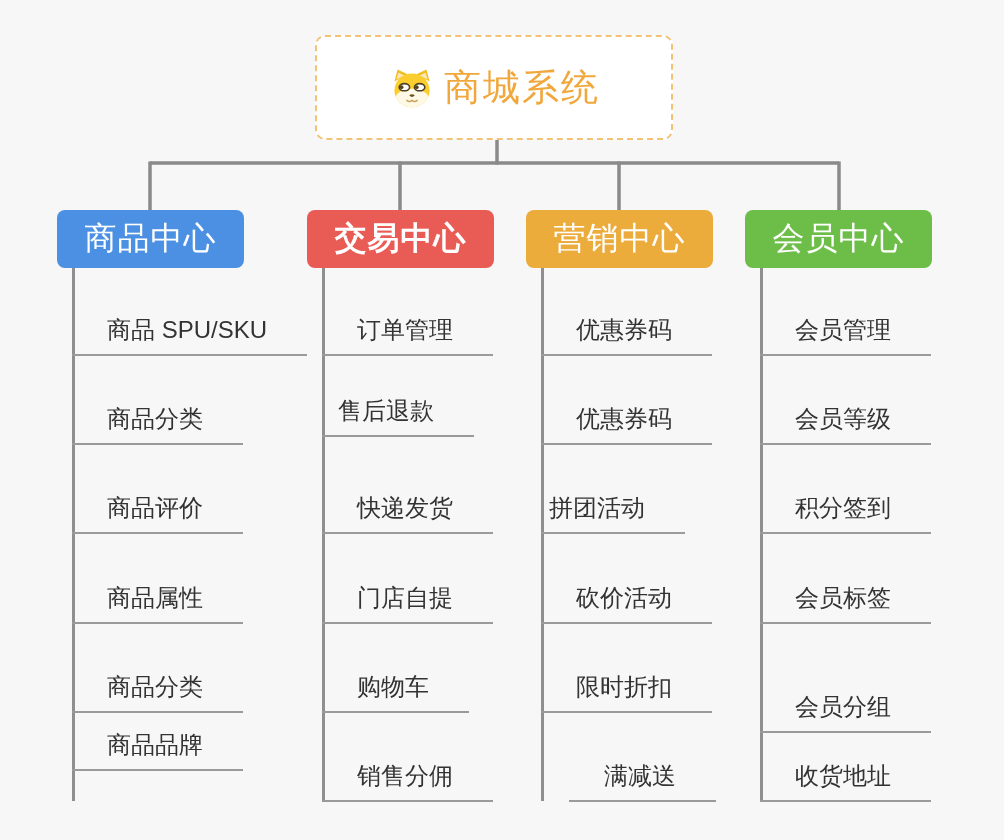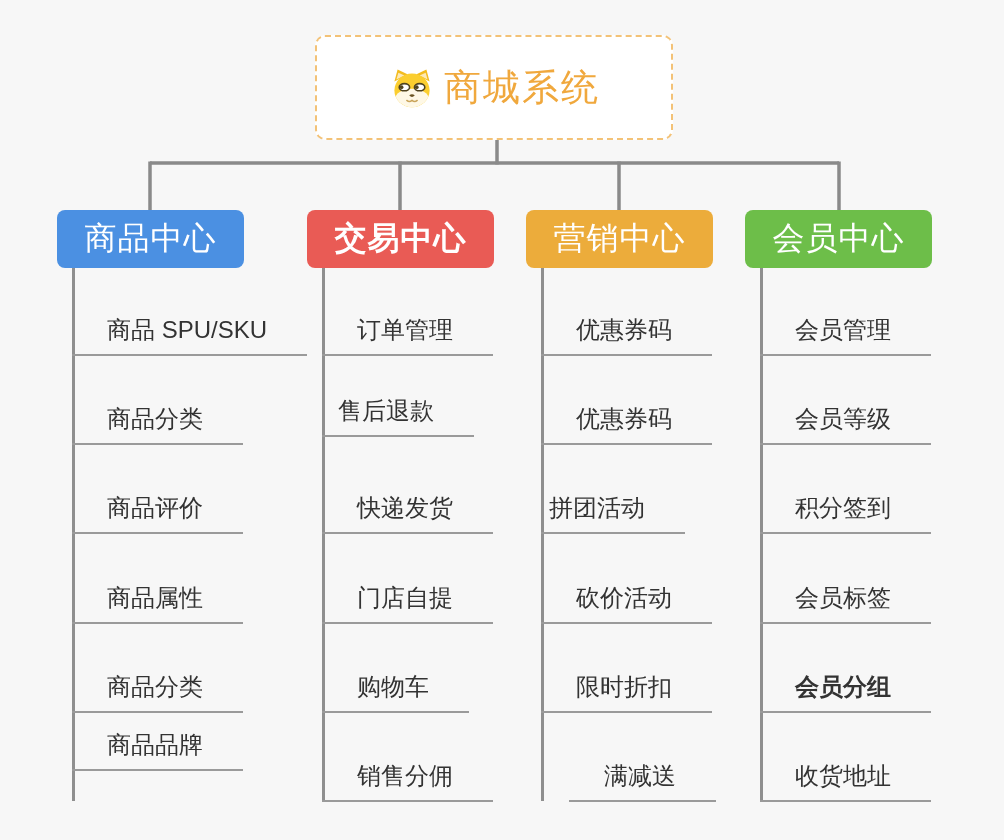--- a/index.html
+++ b/index.html
@@ -213,21 +213,21 @@
   </div>
         <div class="leaf" style="top: 193px;">
     <span class="leaf-label">会员等级</span>
   </div>
         <div class="leaf" style="top: 282px;">
     <span class="leaf-label">积分签到</span>
   </div>
         <div class="leaf" style="top: 372px;">
     <span class="leaf-label">会员标签</span>
   </div>
-        <div class="leaf" style="top: 461px; font-weight: bold;">
+        <div class="leaf" style="top: 481px;">
     <span class="leaf-label">会员分组</span>
   </div>
         <div class="leaf" style="top: 550px;">
     <span class="leaf-label">收货地址</span>
   </div>
       </div>
   </div>
   </div>
 
 </body></html>

